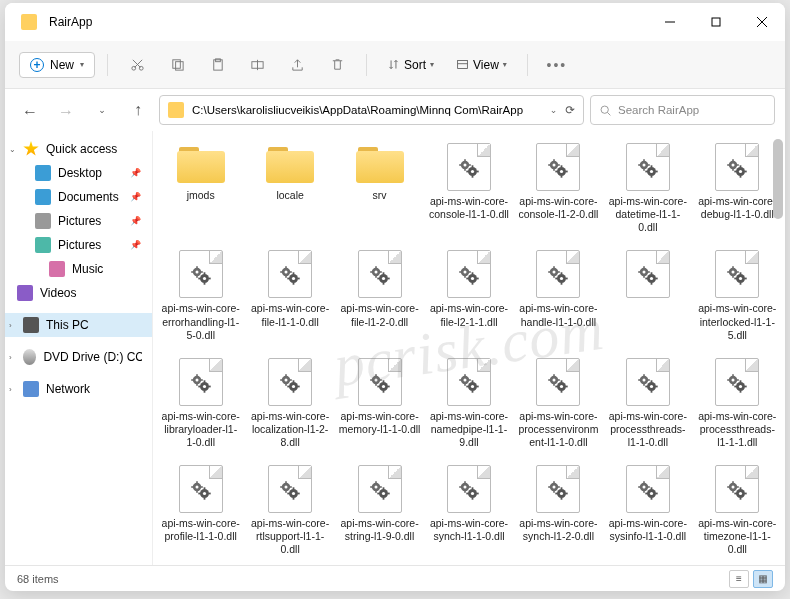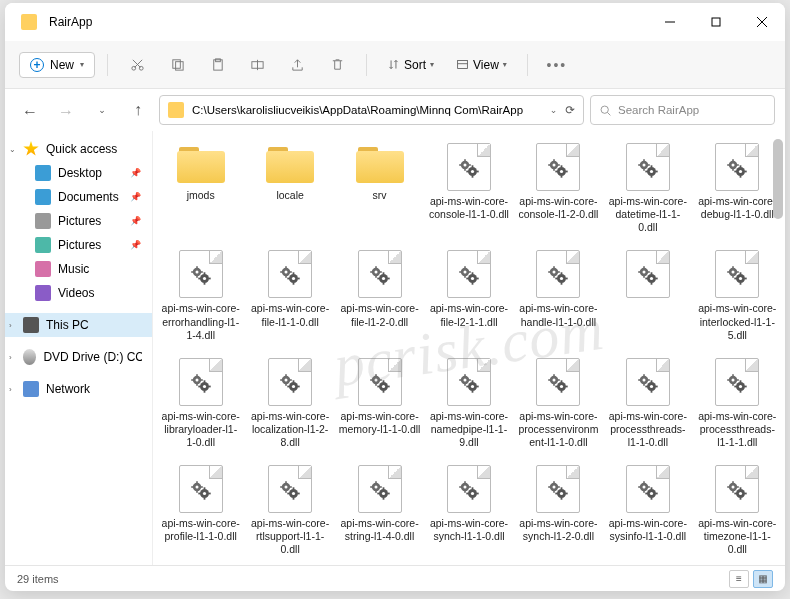--- a/index.html
+++ b/index.html
@@ -194,25 +194,25 @@
       <div class="side-item" style="padding-left:30px">
           <span class="sico ico-doc"></span>
           <span>Pictures</span>
           <span class="pin">📌</span>
         </div>
       <div class="side-item" style="padding-left:30px">
           <span class="sico ico-pic"></span>
           <span>Pictures</span>
           <span class="pin">📌</span>
         </div>
-      <div class="side-item" style="padding-left:30px">
+      <div class="side-item" style="padding-left:44px">
           <span class="sico ico-mus"></span>
           <span>Music</span>
         </div>
-      <div class="side-item" style="padding-left:30px">
+      <div class="side-item" style="padding-left:12px">
           <span class="sico ico-vid"></span>
           <span>Videos</span>
         </div>
       <div style="height:8px"></div>
       <div class="side-item sel">
           <span class="chev">›</span>
           <span class="sico ico-pc"></span>
           <span>This PC</span>
         </div>
       <div style="height:8px"></div>
@@ -349,21 +349,21 @@
                 <g fill="#555">
                   <circle cx="15.5" cy="15.5" r="4.5"></circle>
                   <circle cx="15.5" cy="15.5" r="1.6" fill="#fff"></circle>
                   <rect x="14.6" y="9.3" width="1.8" height="2"></rect>
                   <rect x="14.6" y="19.7" width="1.8" height="2"></rect>
                   <rect x="9.3" y="14.6" width="2" height="1.8"></rect>
                   <rect x="19.7" y="14.6" width="2" height="1.8"></rect>
                 </g>
               </svg>
             </div>
-            <div class="item-label">api-ms-win-core-errorhandling-l1-1-4.dll</div>
+            <div class="item-label">api-ms-win-core-errorhandling-l1-5-0.dll</div>
           </div>
           <div class="item">
             <div class="dll-icon">
               <svg width="24" height="24" viewBox="0 0 24 24">
                 <g fill="#6b6b6b">
                   <circle cx="8" cy="9" r="4.2"></circle>
                   <circle cx="8" cy="9" r="1.5" fill="#fff"></circle>
                   <rect x="7.2" y="3.2" width="1.6" height="2"></rect>
                   <rect x="7.2" y="12.8" width="1.6" height="2"></rect>
                   <rect x="2.2" y="8.2" width="2" height="1.6"></rect>
@@ -716,21 +716,21 @@
                 <g fill="#555">
                   <circle cx="15.5" cy="15.5" r="4.5"></circle>
                   <circle cx="15.5" cy="15.5" r="1.6" fill="#fff"></circle>
                   <rect x="14.6" y="9.3" width="1.8" height="2"></rect>
                   <rect x="14.6" y="19.7" width="1.8" height="2"></rect>
                   <rect x="9.3" y="14.6" width="2" height="1.8"></rect>
                   <rect x="19.7" y="14.6" width="2" height="1.8"></rect>
                 </g>
               </svg>
             </div>
-            <div class="item-label">api-ms-win-core-string-l1-4-0.dll</div>
+            <div class="item-label">api-ms-win-core-string-l1-9-0.dll</div>
           </div>
           <div class="item">
             <div class="dll-icon">
               <svg width="24" height="24" viewBox="0 0 24 24">
                 <g fill="#6b6b6b">
                   <circle cx="8" cy="9" r="4.2"></circle>
                   <circle cx="8" cy="9" r="1.5" fill="#fff"></circle>
                   <rect x="7.2" y="3.2" width="1.6" height="2"></rect>
                   <rect x="7.2" y="12.8" width="1.6" height="2"></rect>
                   <rect x="2.2" y="8.2" width="2" height="1.6"></rect>
@@ -819,20 +819,20 @@
           </div>
         </div>
       <div class="scrollbar">
           <div class="scrollthumb"></div>
         </div>
       <div class="watermark">pcrisk.com</div>
     </div>
   </div>
 
   <div class="status">
-    <span>29 items</span>
+    <span>68 items</span>
     <div class="right">
       <div class="view-toggle">≡</div>
       <div class="view-toggle active">▦</div>
     </div>
   </div>
 
 </div>
 
 </body></html>

